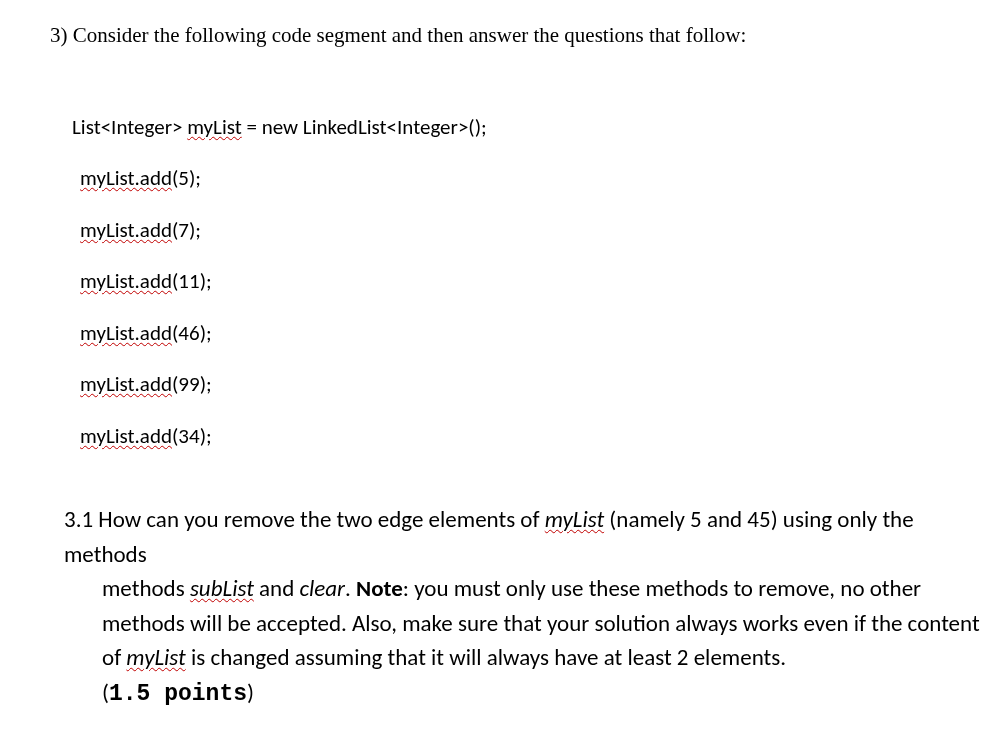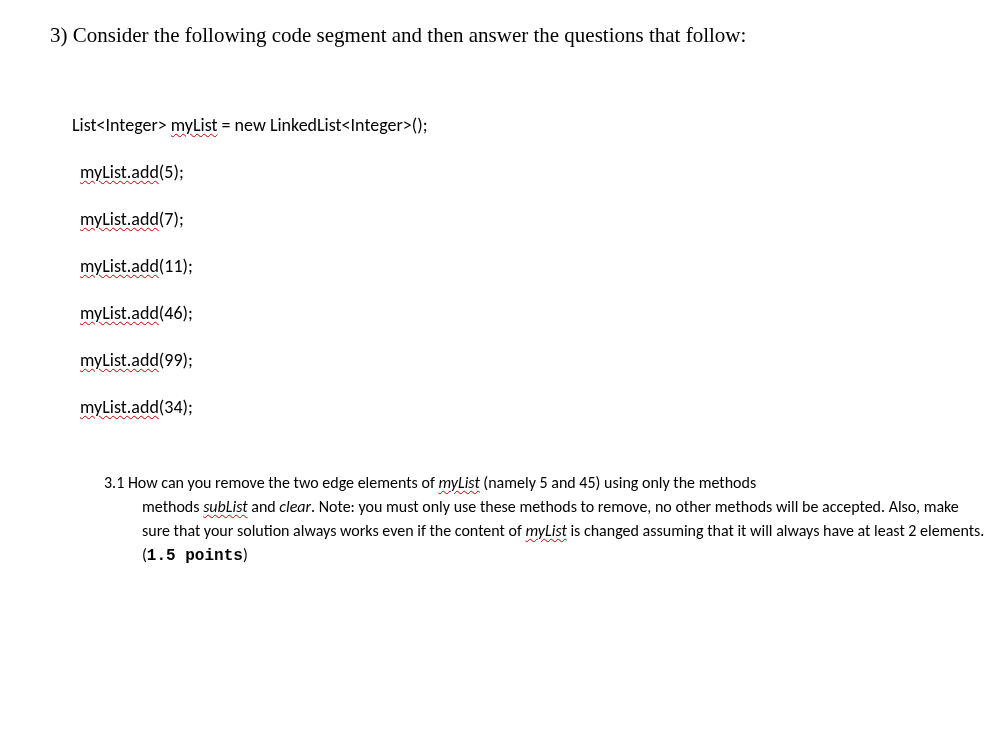--- a/index.html
+++ b/index.html
@@ -20,50 +20,50 @@
       display: inline;
     }
     .q-intro {
       margin: 0 0 60px 0;
     }
     .q-intro-text {
       display: inline;
     }
     .code-block {
       font-family: Calibri, Arial, sans-serif;
-      font-size: 18px;
+      font-size: 21px;
       padding-left: 30px;
       margin-bottom: 50px;
     }
     .code-line {
       margin: 0 0 20px 0;
     }
     .code-line-first {
       margin-left: -8px;
     }
     .squiggle {
       text-decoration: underline wavy #c00000;
       text-decoration-thickness: 1px;
       text-underline-offset: 2px;
     }
     .sub-question {
       font-family: Calibri, Arial, sans-serif;
-      font-size: 16px;
-      padding-left: 104px;
+      font-size: 23px;
+      padding-left: 64px;
       padding-right: 0px;
       line-height: 1.5;
     }
     .sub-q-number {
       display: inline;
     }
     .italic {
       font-style: italic;
     }
     .bold {
-      font-weight: normal;
+      font-weight: bold;
     }
     .points {
       font-family: Liberation Mono, monospace;
       font-weight: bold;
     }
     .hang {
       display: block;
       padding-left: 38px;
     }
   </style>

